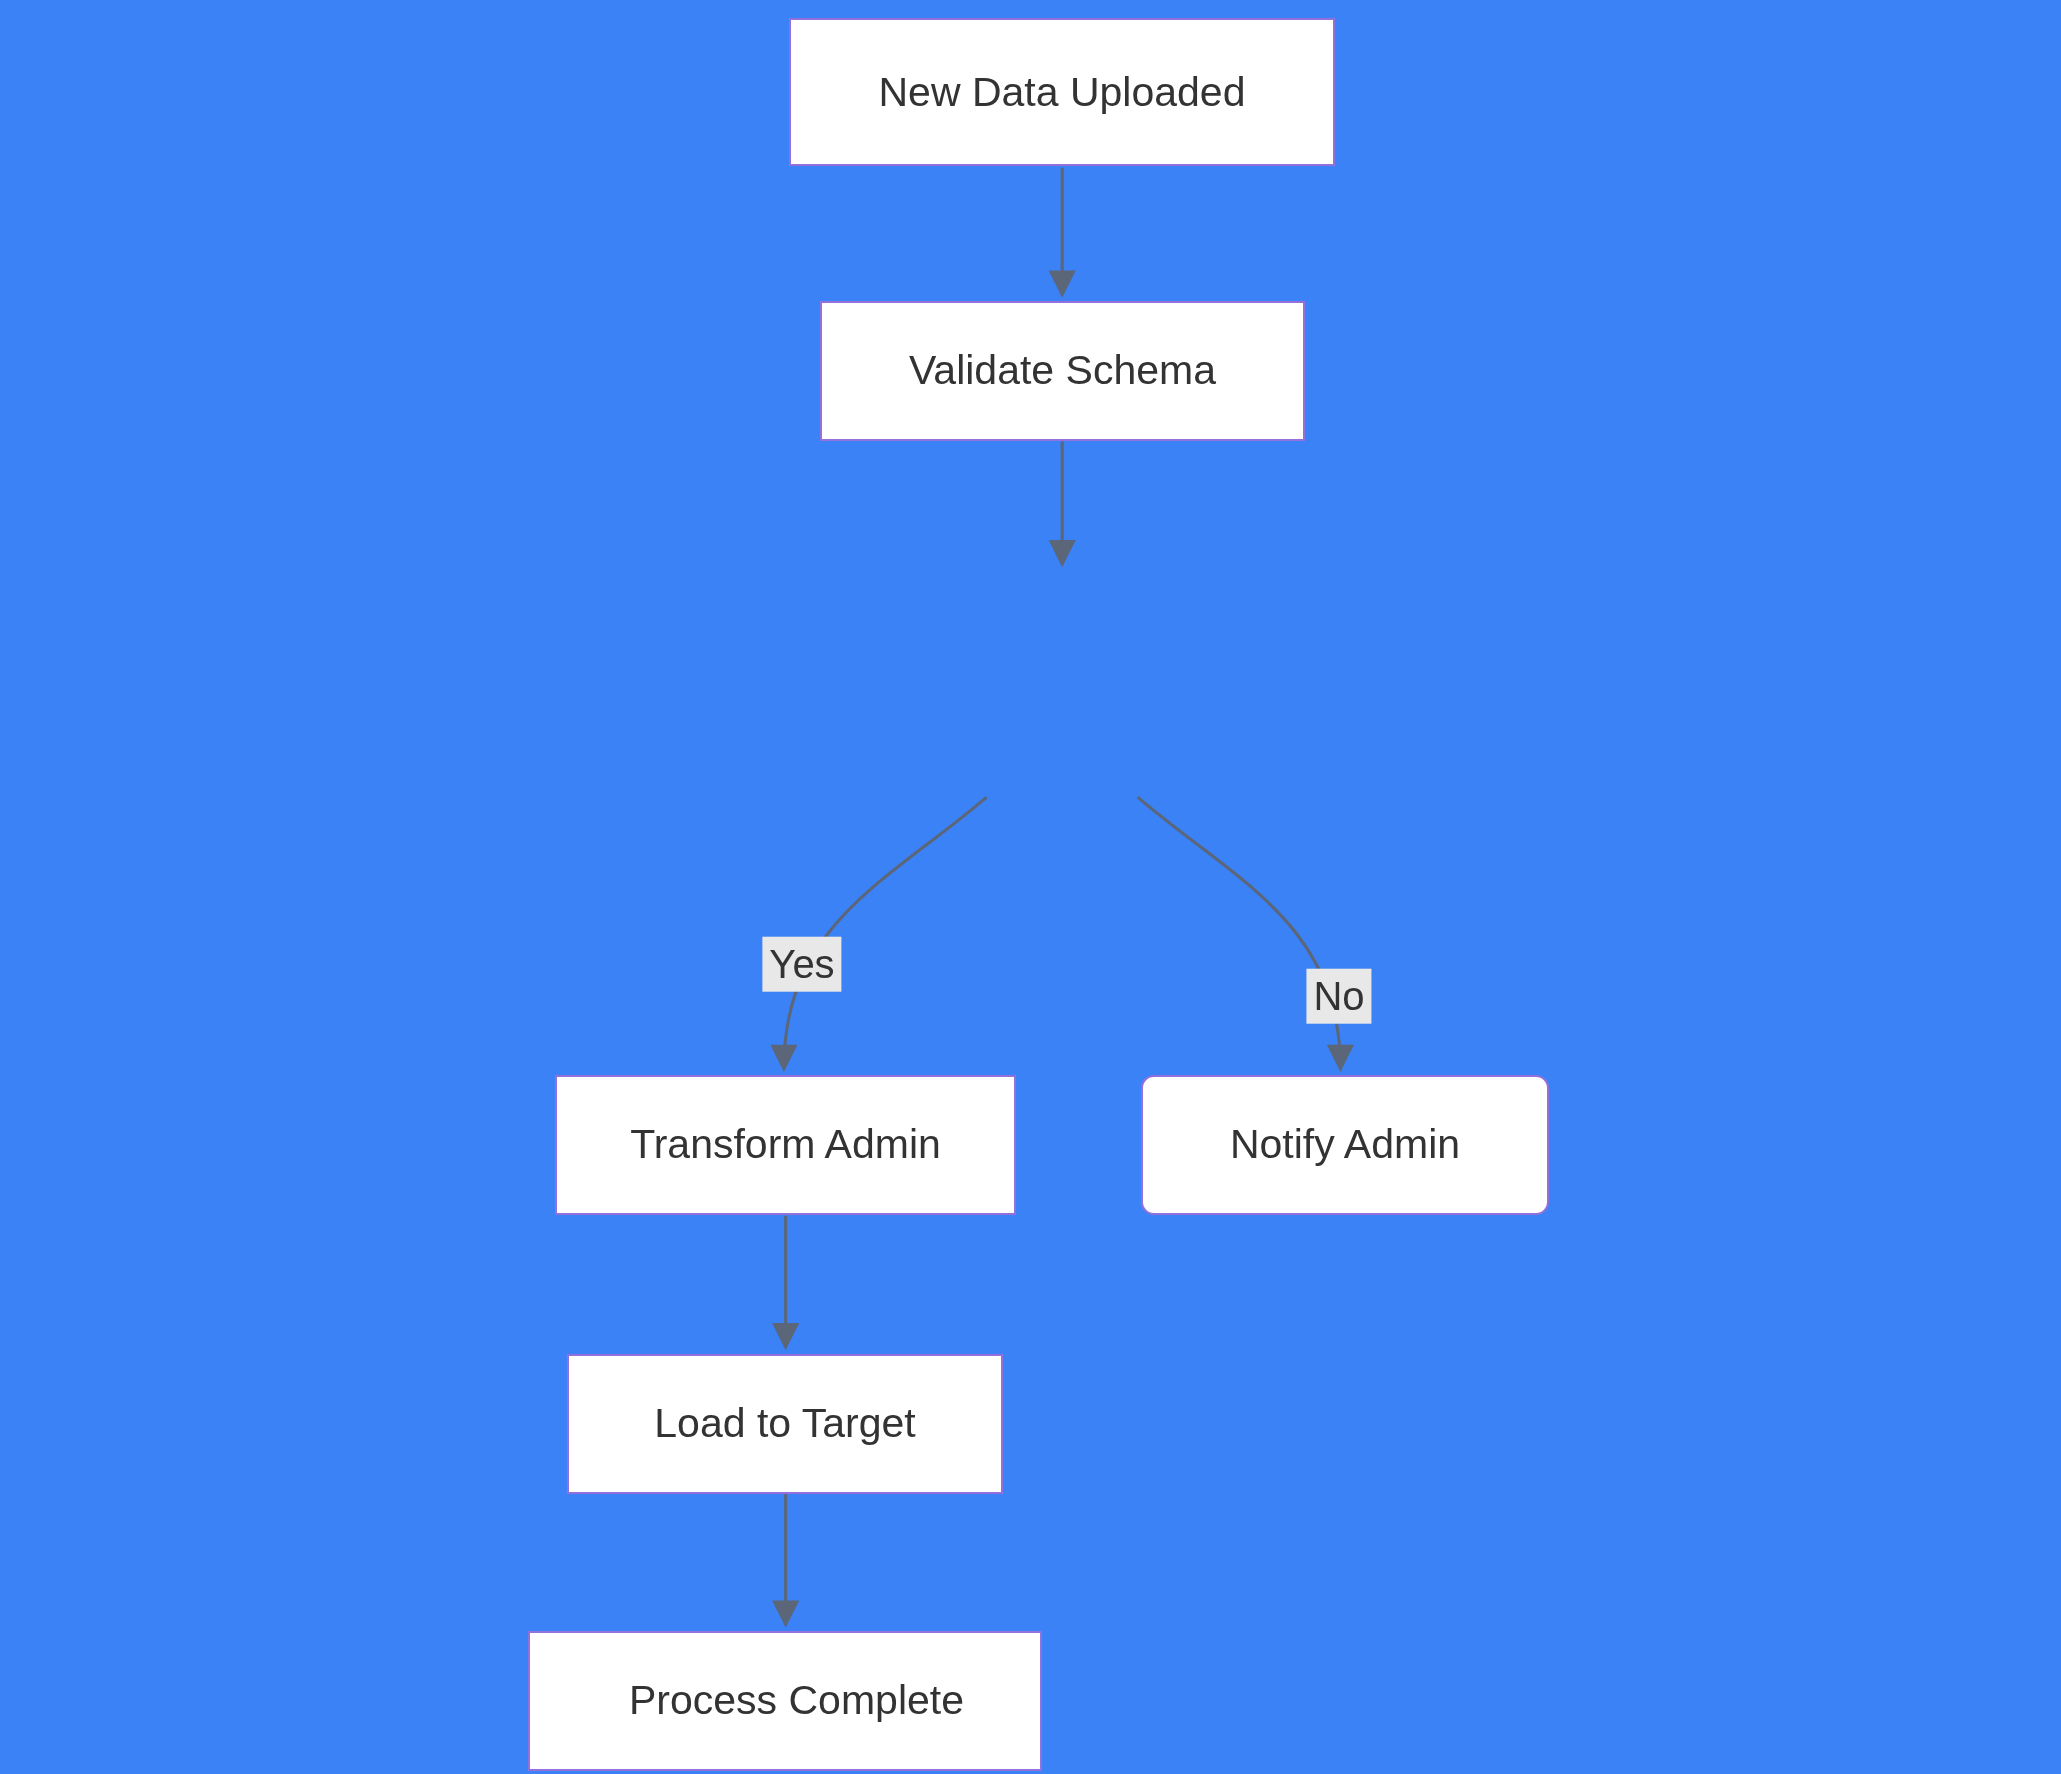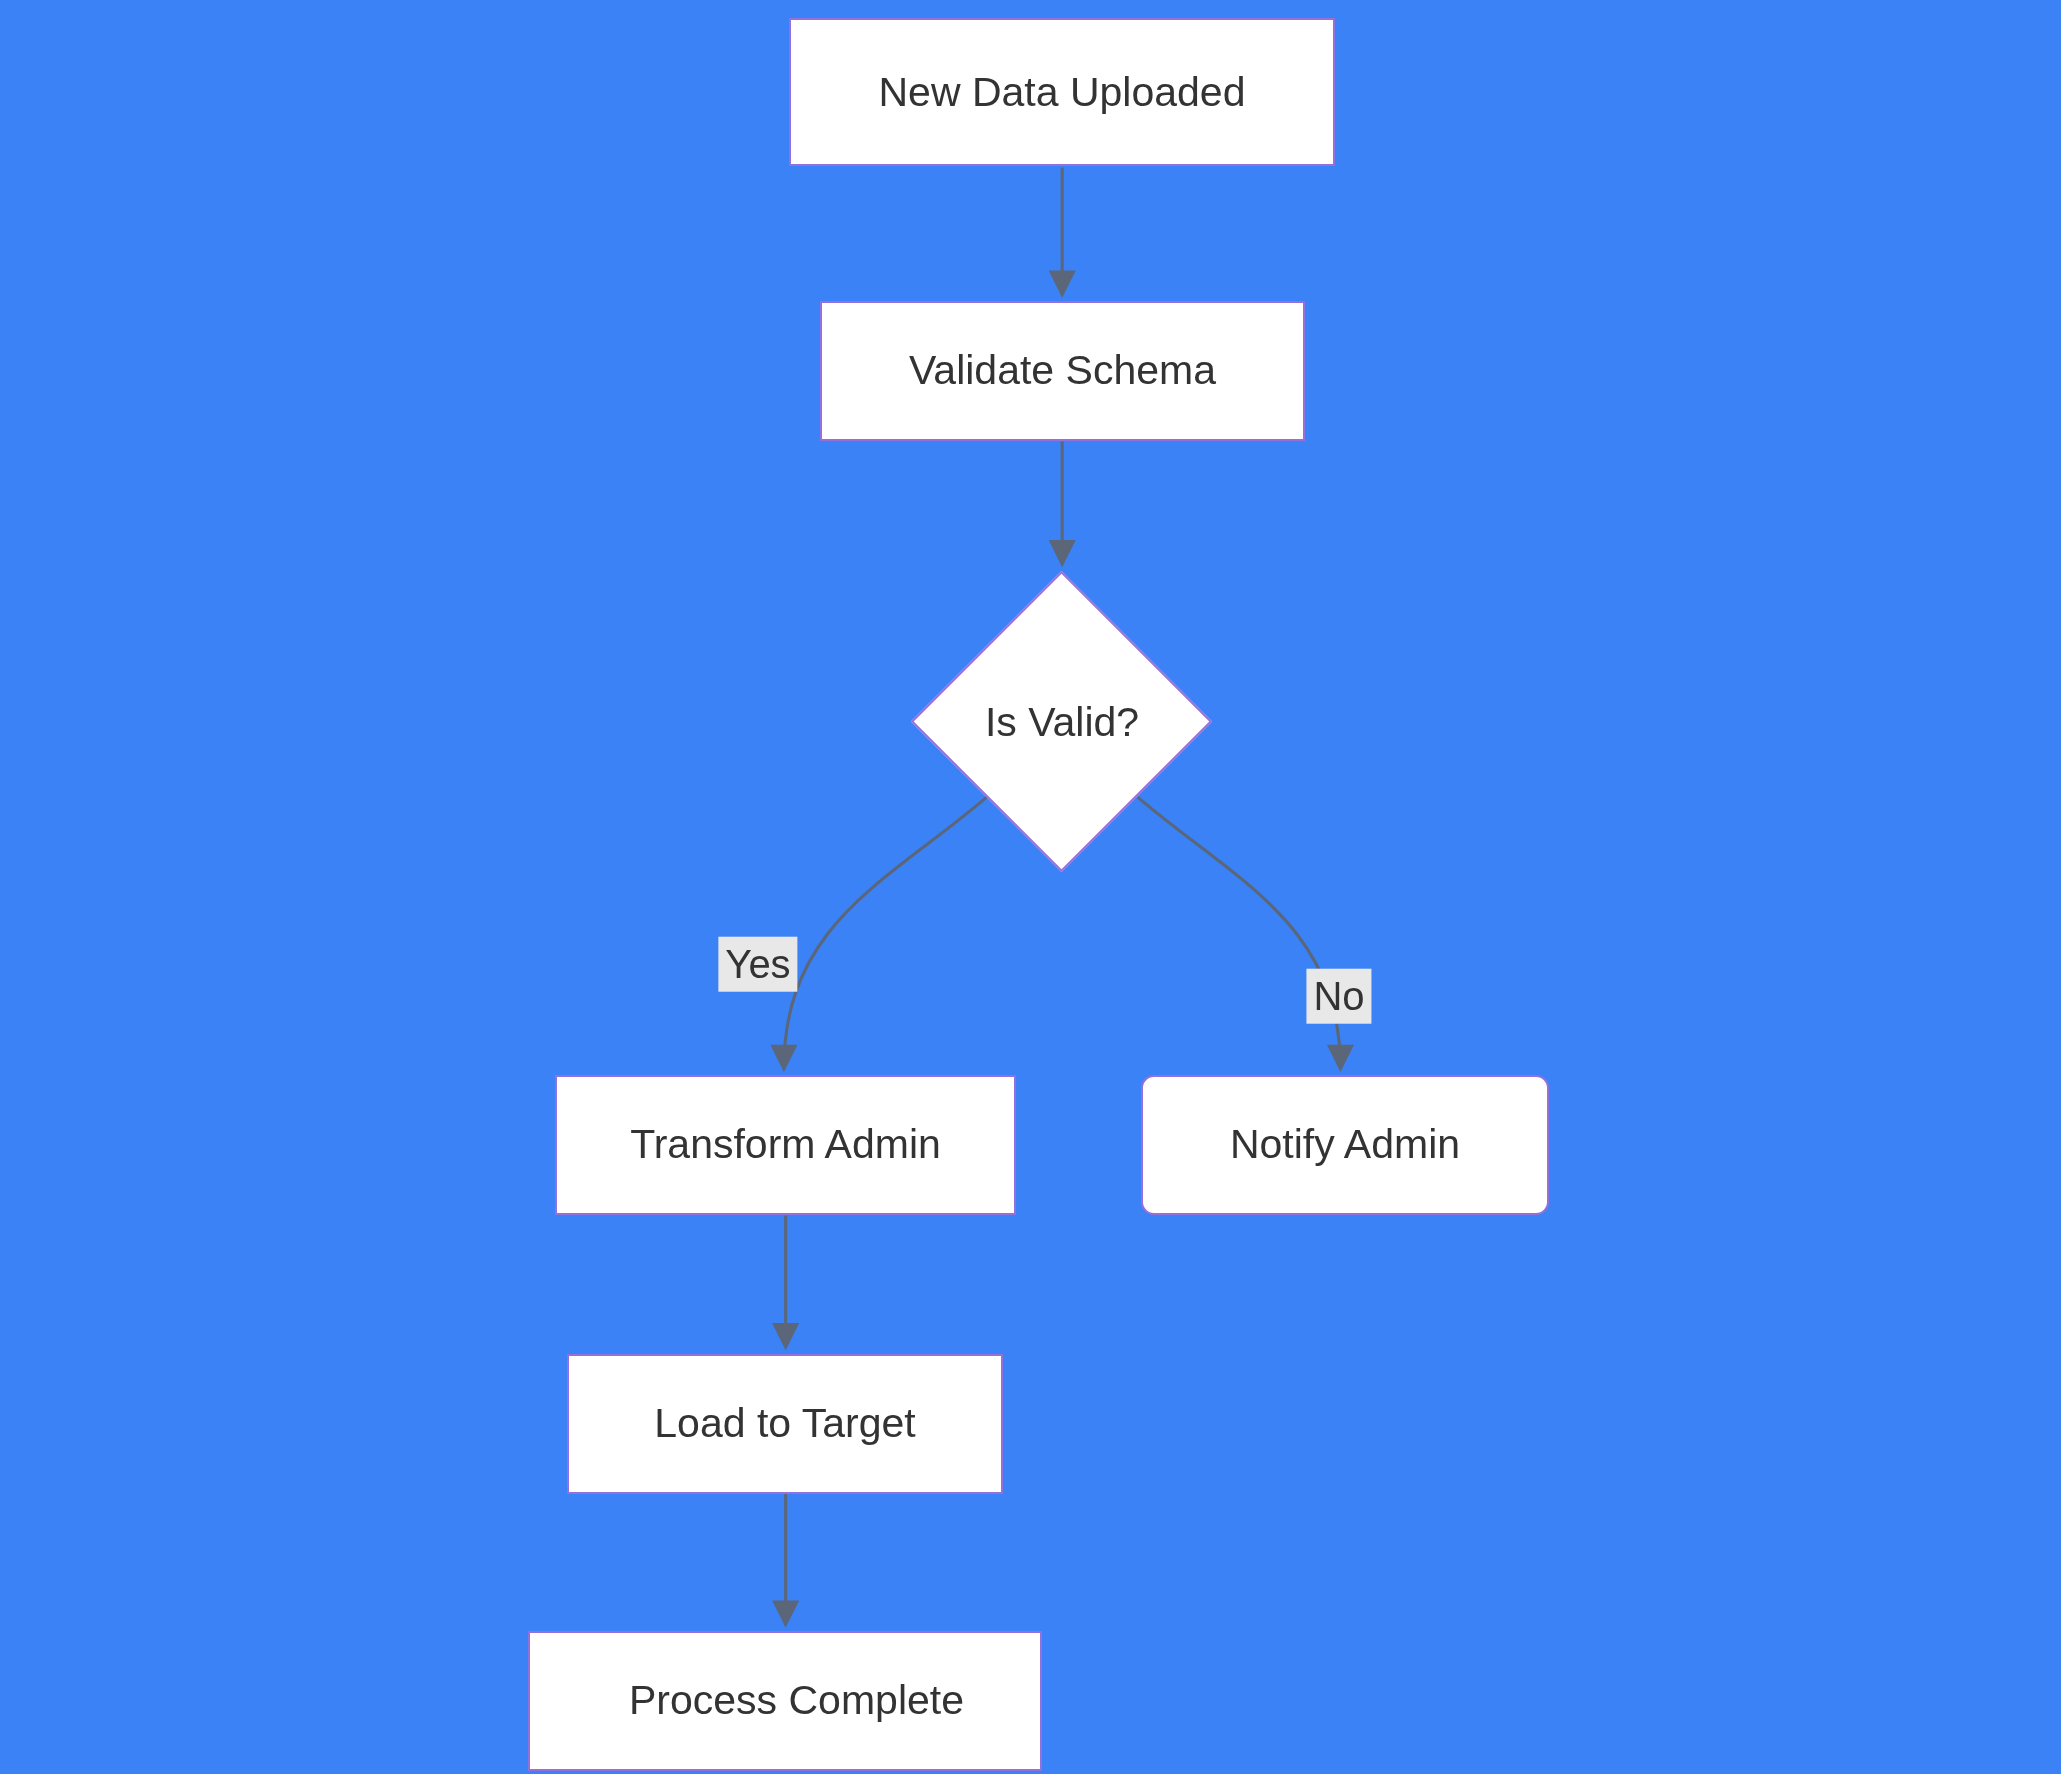--- a/index.html
+++ b/index.html
@@ -80,21 +80,21 @@
     padding: 5.3px 7px;
     white-space: nowrap;
   }
   
   .node-a { left: 789px;  top: 18.4px;   width: 546px; height: 148px; }
   .node-b { left: 820px;  top: 301px;  width: 485px; height: 140px; text-align: center; }
   .node-d { left: 555px;  top: 1075px; width: 461px; height: 140px; }
   .node-e { left: 1141px; top: 1075px; width: 408px; height: 140px; border-radius: 13px; }
   .node-f { left: 567px;  top: 1354px; width: 436px; height: 140px; }
   .node-g { left: 528px;  top: 1631px; width: 514px; height: 140px; padding-left: 23px; }
-  .edge-label-yes { left: 758px;  top: 964px; }
+  .edge-label-yes { left: 802px;  top: 964px; }
   .edge-label-no  { left: 1339px; top: 996px; }
 </style>
 </head>
 <body>
 
 <div class="canvas">
 
   <svg class="edges-layer" width="2062" height="1775" viewBox="0 0 2349 2022" aria-hidden="true">
     <defs>
       <marker id="arrow" viewBox="0 0 10 10" refX="9" refY="5" markerUnits="userSpaceOnUse" markerWidth="33" markerHeight="31" orient="auto">
@@ -110,24 +110,20 @@
   </svg>
 
   <div class="node node-a">
     <span>New Data Uploaded</span>
   </div>
 
   <div class="node node-b">
     <span>Validate Schema</span>
   </div>
 
-  <div class="diamond-wrap">
-    <div class="diamond-shape"></div>
-    <div class="diamond-label">Is Valid?</div>
-  </div>
 
   <div class="node node-d">
     <span>Transform Admin</span>
   </div>
 
   <div class="node node-e">
     <span>Notify Admin</span>
   </div>
 
   <div class="node node-f">

